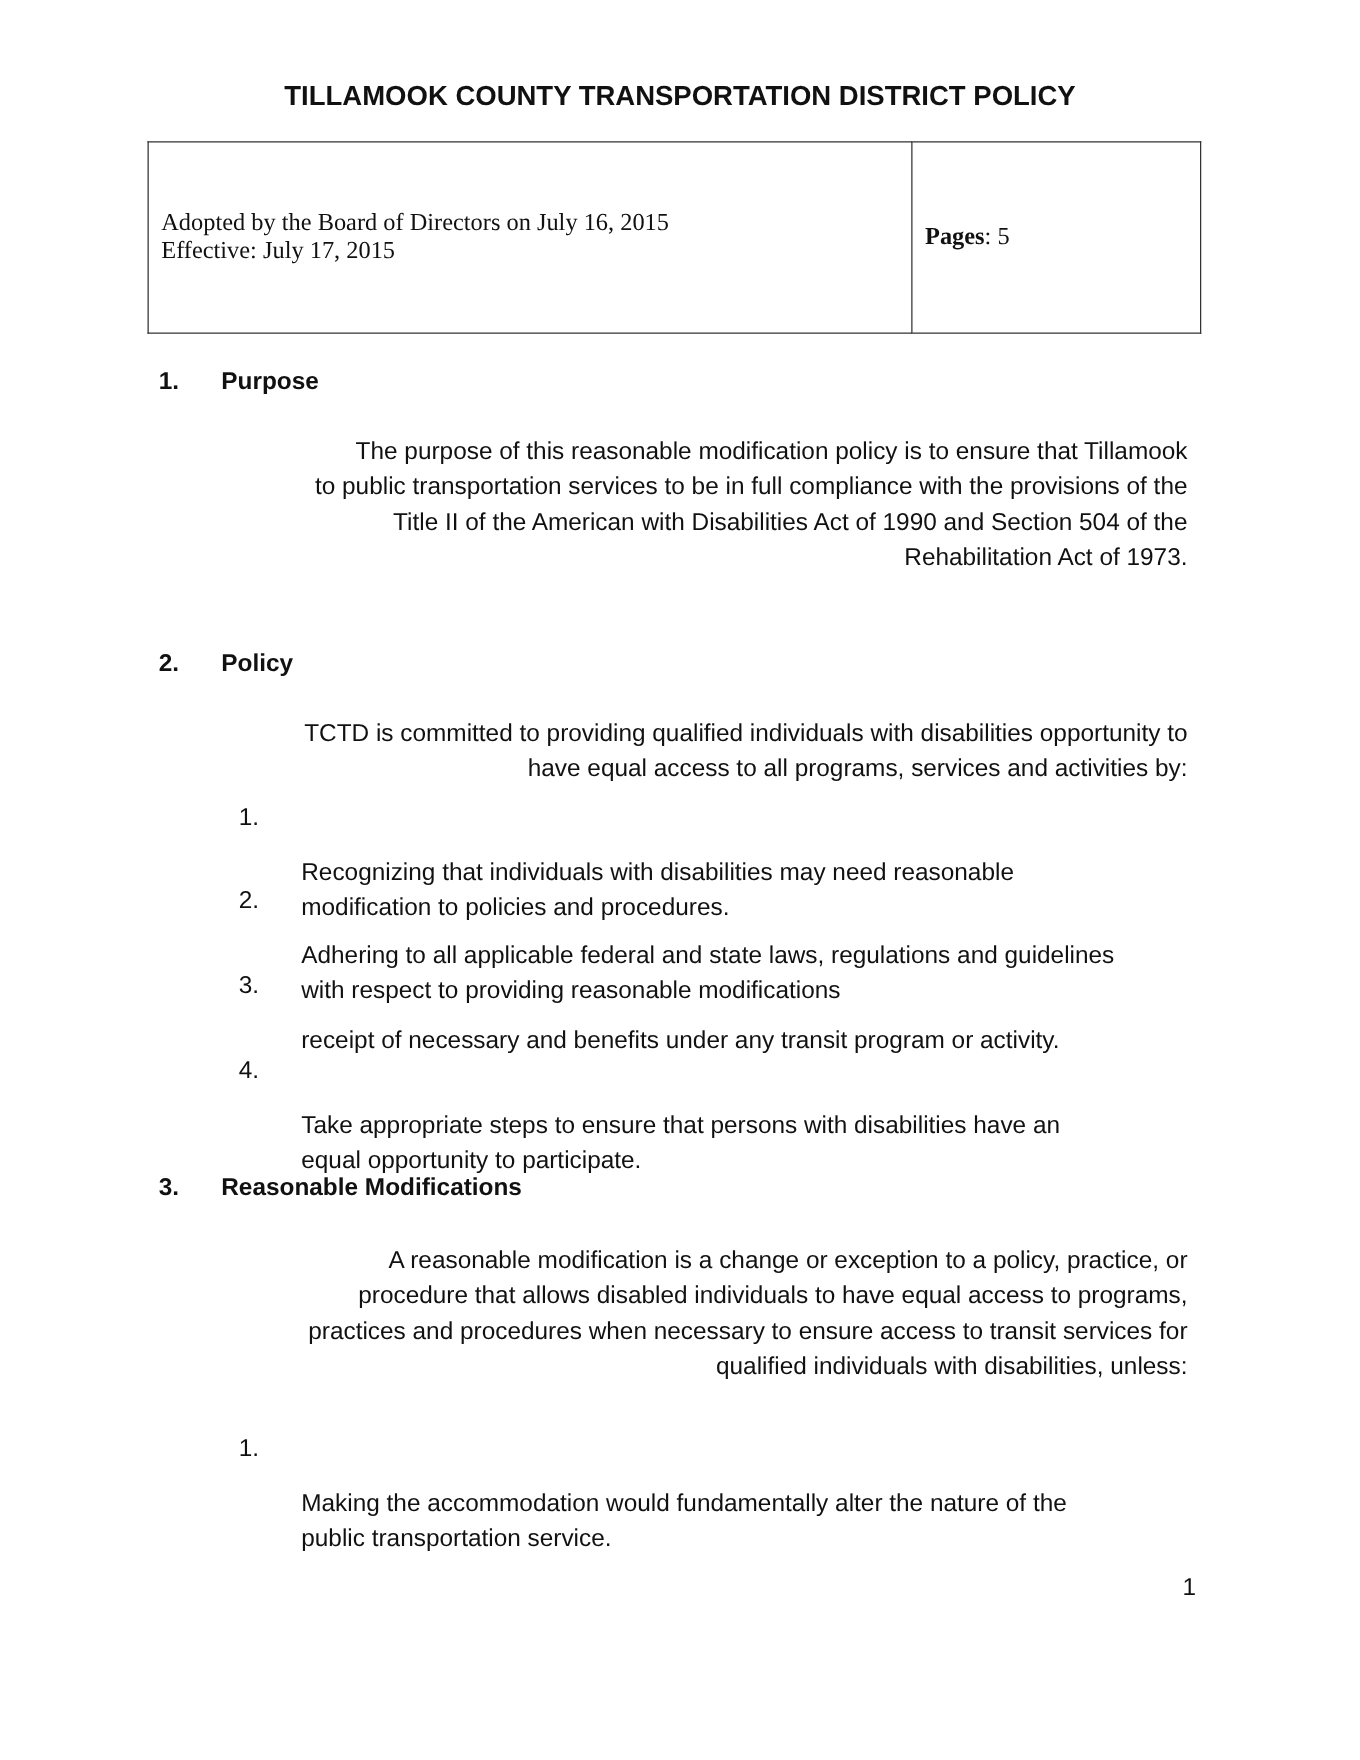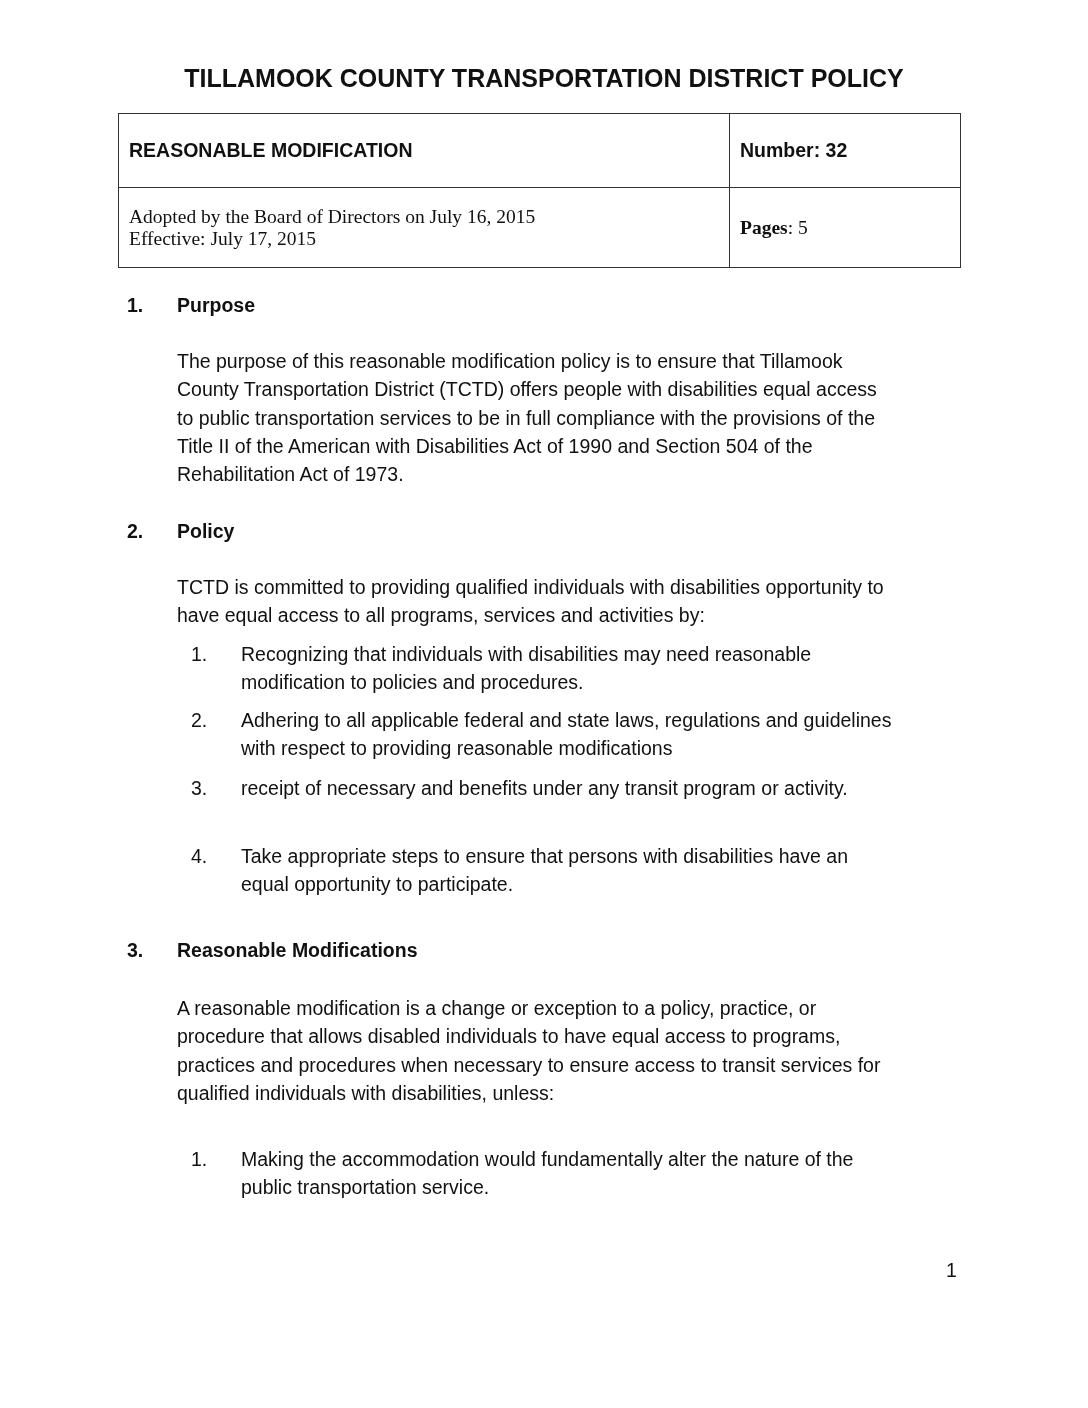--- a/index.html
+++ b/index.html
@@ -2,21 +2,21 @@
 <html><head>
   <meta charset="utf-8">
   <style>
     html, body { margin: 0; padding: 0; background: #ffffff; }
     body {
       width: 1088px; height: 1408px; position: relative; overflow: hidden;
       font-family: "Liberation Sans", sans-serif; color: #111111;
     }
     .doc-title {
       position: absolute; left: 0; top: 64px; width: 1088px; text-align: center;
-      font-weight: bold; font-size: 25px; letter-spacing: 0px;
+      font-weight: bold; font-size: 22px; letter-spacing: 0px;
     }
     table.hdr {
       position: absolute; left: 118px; top: 113px; width: 843px; height: 154px;
       border-collapse: collapse; font-size: 19.5px;
     }
     table.hdr td {
       border: 1.5px solid #333333; padding: 0 0 0 10px; vertical-align: middle;
     }
     table.hdr td.c1 { width: 600px; }
     table.hdr tr.r1 { height: 74px; }
@@ -25,66 +25,62 @@
     .lh22 { line-height: 22px; display: block; }
 
     .sec-head {
       position: absolute; left: 127px; font-weight: bold; font-size: 19.5px;
       line-height: 28px;
     }
     .sec-head .num { position: absolute; left: 0; }
     .sec-head .lbl { position: absolute; left: 50px; white-space: nowrap; }
 
     .para {
-      position: absolute; left: 177px; width: 790px; font-size: 19.5px;
+      position: absolute; left: 160px; width: 790px; font-size: 19.5px;
       line-height: 28.3px;
+      text-align: right;
     }
     .para span { display: block; white-space: nowrap; }
 
     .li {
       position: absolute; left: 177px; width: 790px; font-size: 19.5px; line-height: 28.3px;
     }
     .li .n { position: absolute; left: 14px; }
-    .li .t { position: absolute; left: 64px; }
+    .li .t { position: absolute; left: 64px; margin-top: 44px; }
     .li .t span { display: block; white-space: nowrap; }
 
     .page-num {
       position: absolute; left: 946px; top: 1259px; font-size: 19.5px;
     }
   </style>
 </head>
 <body>
 
 <div>
 
   <div class="doc-title">TILLAMOOK COUNTY TRANSPORTATION DISTRICT POLICY</div>
 
   <table class="hdr">
     <tbody>
-        <tr class="r1">
-      <td class="c1 bold">REASONABLE MODIFICATION</td>
-      <td class="bold">Number: 32</td>
-    </tr>
     <tr class="r2">
       <td class="c1">
         <span class="lh22">Adopted by the Board of Directors on July 16, 2015</span>
         <span class="lh22">Effective: July 17, 2015</span>
       </td>
       <td><span class="bold">Pages</span><span>: 5</span></td>
     </tr>
   </tbody>
     </table>
 
   <div class="sec-head" style="top:291px;">
     <span class="num">1.</span>
     <span class="lbl">Purpose</span>
   </div>
   <div class="para" style="top:347px;">
     <span>The purpose of this reasonable modification policy is to ensure that Tillamook</span>
-    <span>County Transportation District (TCTD) offers people with disabilities equal access</span>
     <span>to public transportation services to be in full compliance with the provisions of the</span>
     <span>Title II of the American with Disabilities Act of 1990 and Section 504 of the</span>
     <span>Rehabilitation Act of 1973.</span>
   </div>
 
   <div class="sec-head" style="top:517px;">
     <span class="num">2.</span>
     <span class="lbl">Policy</span>
   </div>
   <div class="para" style="top:573px;">

